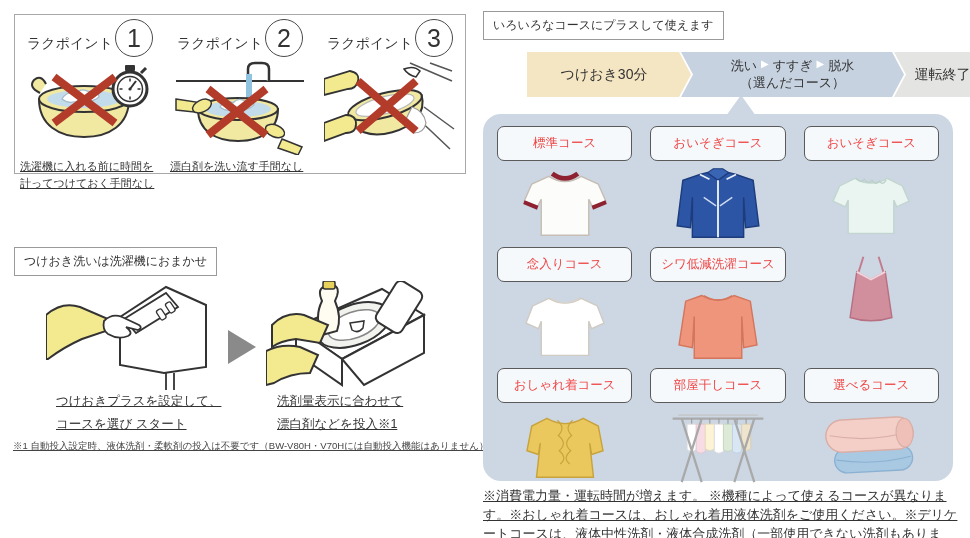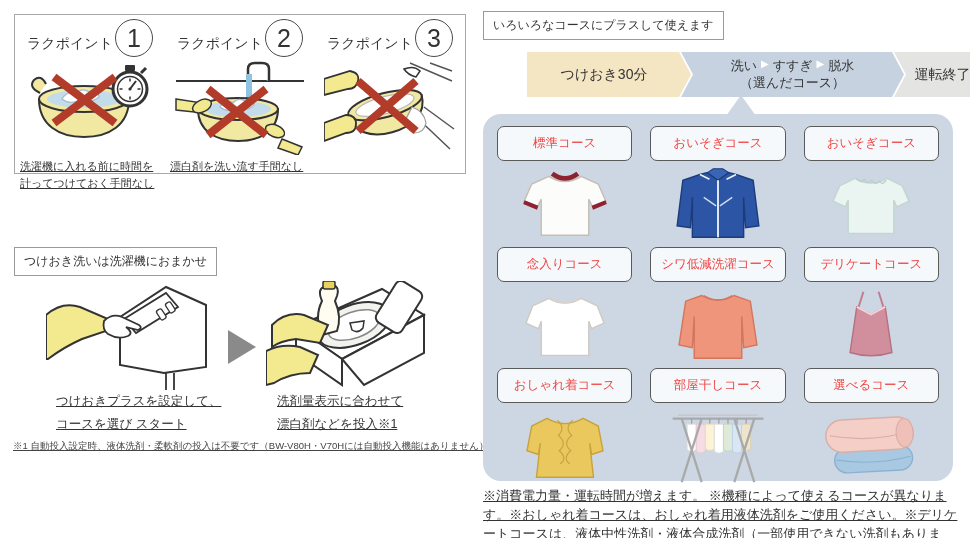--- a/index.html
+++ b/index.html
@@ -272,21 +272,20 @@
         <div class="course-btn">シワ低減洗濯コース</div>
         <div class="course-art">
           <svg width="108" height="76" viewBox="0 0 110 80">
             <path d="M38 10 L21 16 L14 62 L28 65 L30 32 L30 76 L80 76 L80 32 L82 65 L96 62 L89 16 L72 10 Q55 20 38 10 Z" fill="#ef957b" stroke="#d4755c" stroke-width="1.5"></path>
             <path d="M40 10 Q55 19 70 10" fill="none" stroke="#d4755c" stroke-width="1.3"></path>
           </svg>
         </div>
       </div>
 
       <div class="course-cell">
-        <div class="course-btn">デリケートコース</div>
         <div class="course-art">
           <svg width="108" height="76" viewBox="0 0 110 80">
             <line x1="42" y1="22" x2="47" y2="6" stroke="#c27c8d" stroke-width="2"></line>
             <line x1="68" y1="22" x2="63" y2="6" stroke="#c27c8d" stroke-width="2"></line>
             <path d="M40 22 L55 30 L70 22 L77 70 Q55 77 33 70 Z" fill="#d18f9e" stroke="#b77082" stroke-width="1.5"></path>
             <path d="M40 22 L55 30 L70 22" fill="none" stroke="#f3d3db" stroke-width="2"></path>
           </svg>
         </div>
       </div>
 

